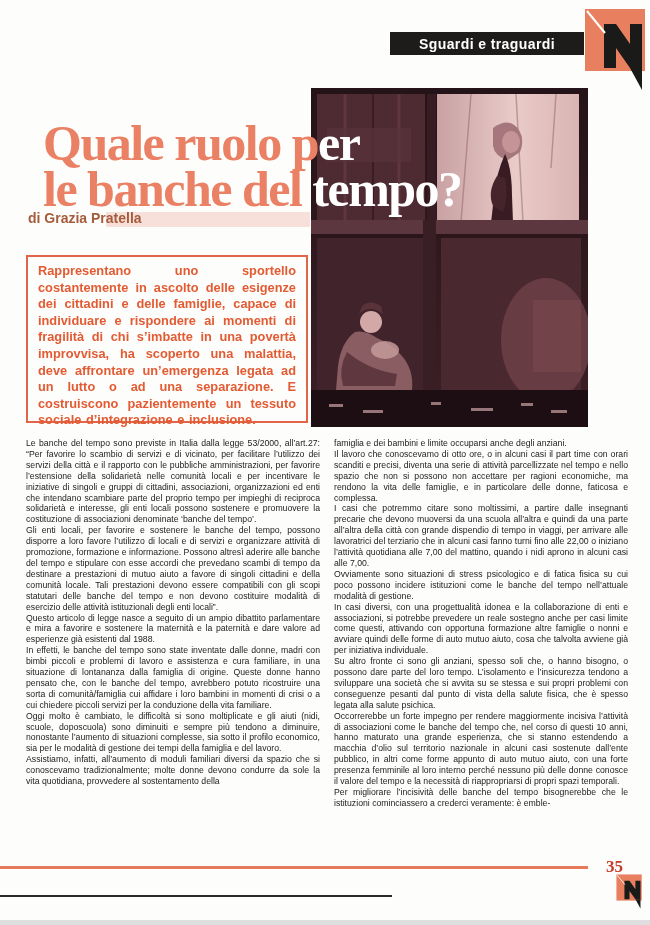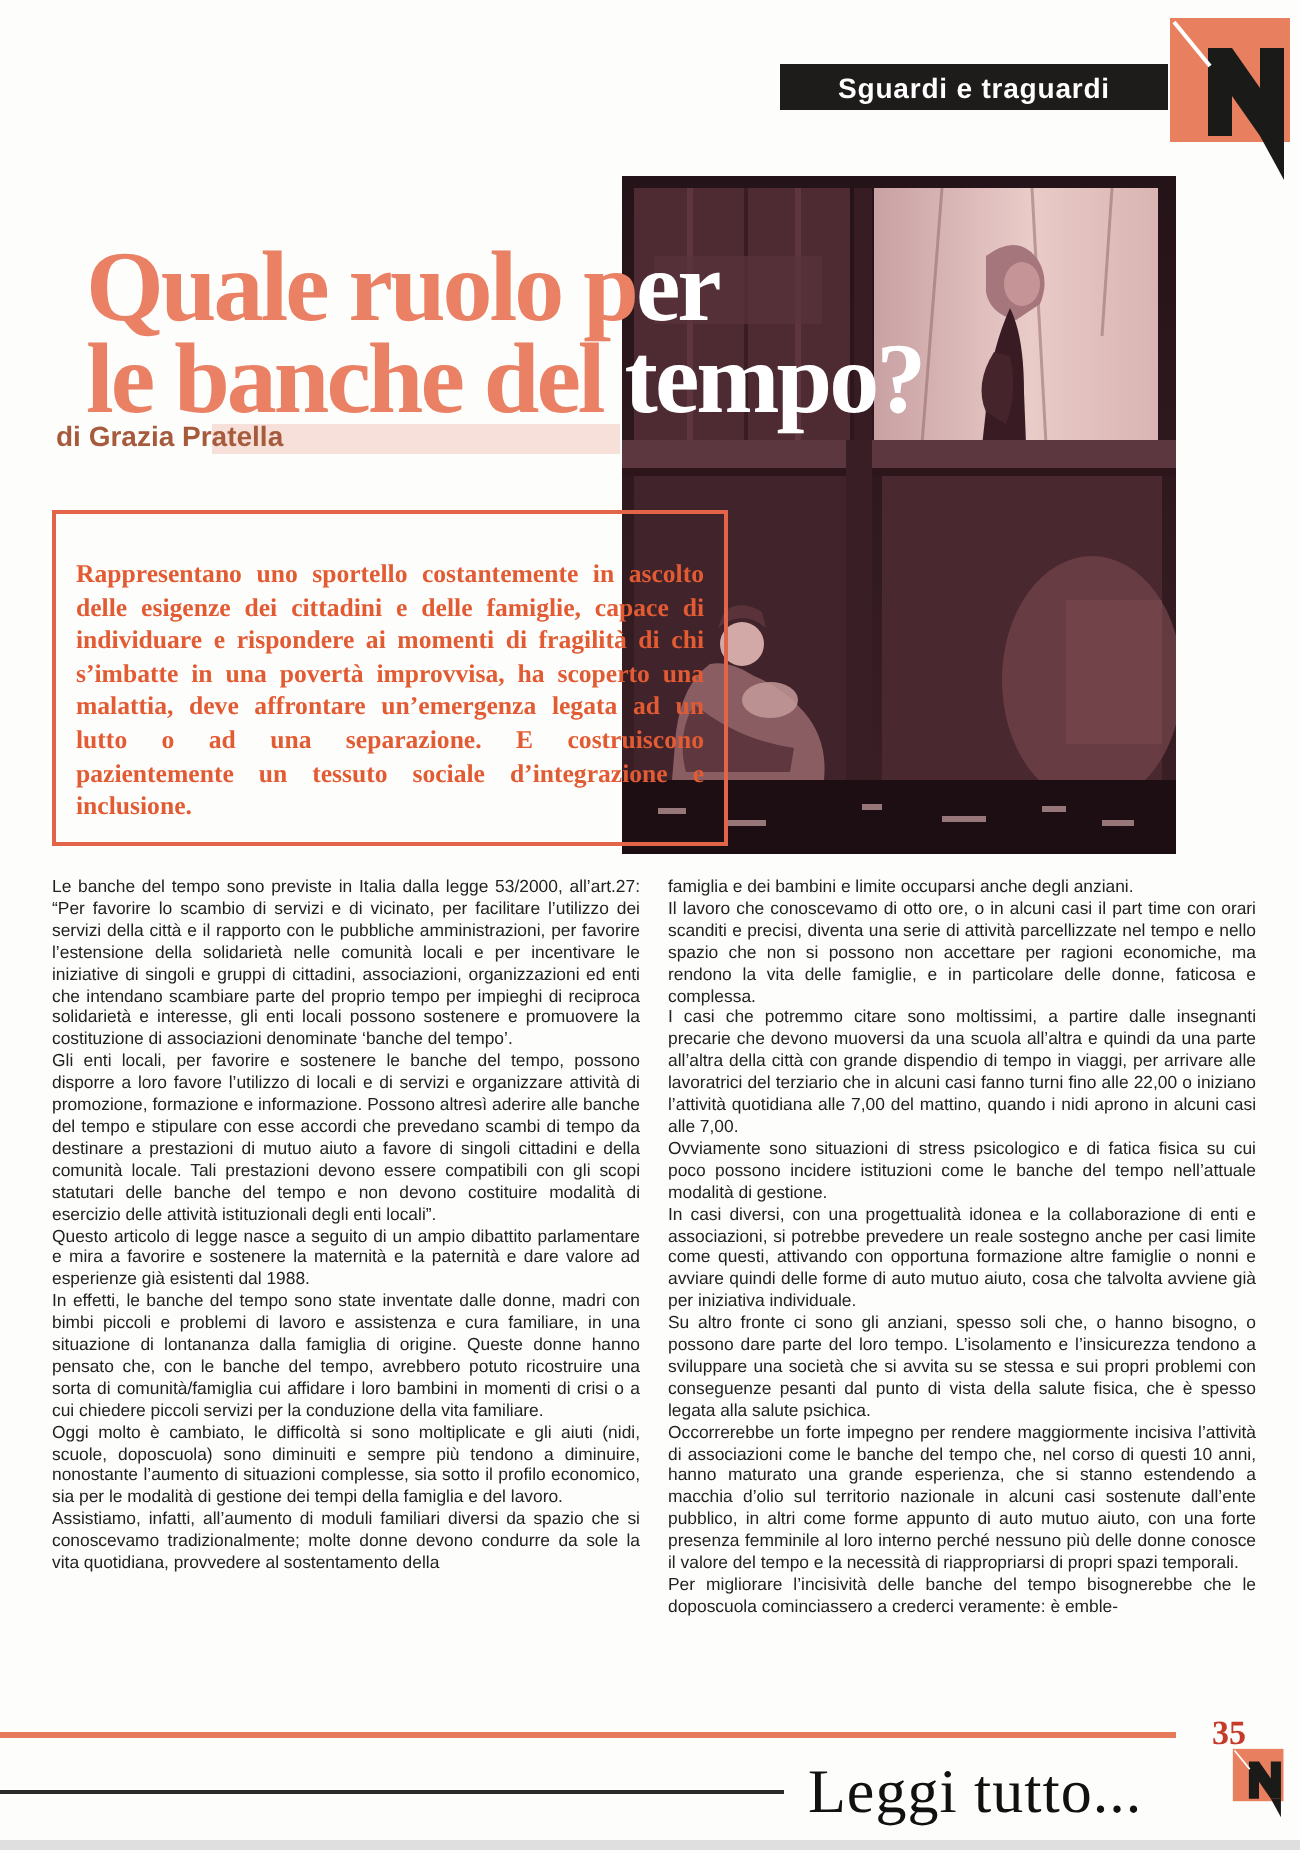--- a/index.html
+++ b/index.html
@@ -13,22 +13,22 @@
         color:#fff;font-size:14px;font-weight:bold;display:flex;align-items:center;justify-content:center;
         letter-spacing:.4px;}
   .logo{position:absolute;left:584px;top:8px;width:64px;height:90px;}
   .photo{position:absolute;left:311px;top:88px;width:277px;height:339px;z-index:1;}
   .title{position:absolute;left:43px;top:86px;z-index:5;font-family:"Liberation Serif",serif;
         font-weight:bold;font-size:50px;line-height:46px;letter-spacing:-1.5px;color:var(--title);
         white-space:nowrap;}
   .title .white{color:#ffffff;}
   .byline-band{position:absolute;left:106px;top:212px;width:204px;height:15px;background:#f7e0da;z-index:2;}
   .byline{position:absolute;left:28px;top:210px;z-index:3;font-size:14px;font-weight:bold;color:var(--byline);}
-  .intro-box{position:absolute;left:26px;top:255px;width:338px;height:168px;box-sizing:border-box;
-        border:2px solid var(--intro-border);padding:22px 10px;z-index:2;font-family:Liberation Serif, serif;}
+  .intro-box{position:absolute;left:26px;top:255px;width:282px;height:168px;box-sizing:border-box;
+        border:2px solid var(--intro-border);padding:6px 10px;z-index:2;}
   .intro-box p{margin:0;font-size:12.8px;font-weight:bold;line-height:16.6px;color:var(--intro-text);
         text-align:justify;word-spacing:1px;}
   .col{position:absolute;top:438px;width:294px;height:420px;overflow:hidden;font-size:8.7px;
         line-height:10.9px;text-align:justify;color:var(--body);}
   .col-left{left:26px;} .col-right{left:334px;}
   .col p{margin:0;}
   .rule-orange{position:absolute;left:0;top:866px;width:588px;height:3px;background:var(--accent);}
   .page-number{position:absolute;left:606px;top:857px;width:32px;text-align:left;
         font-family:"Liberation Serif",serif;font-weight:bold;font-size:17px;color:var(--pagenum);}
   .footer-logo{position:absolute;left:616px;top:874px;width:27px;height:38px;}
@@ -134,30 +134,29 @@
   </div>
 
   <div class="col col-right">
     <p>famiglia e dei bambini e limite occuparsi anche degli anziani.</p>
     <p>Il lavoro che conoscevamo di otto ore, o in alcuni casi il part time con orari scanditi e precisi, diventa una serie di attività parcellizzate nel tempo e nello spazio che non si possono non accettare per ragioni economiche, ma rendono la vita delle famiglie, e in particolare delle donne, faticosa e complessa.</p>
     <p>I casi che potremmo citare sono moltissimi, a partire dalle insegnanti precarie che devono muoversi da una scuola all’altra e quindi da una parte all’altra della città con grande dispendio di tempo in viaggi, per arrivare alle lavoratrici del terziario che in alcuni casi fanno turni fino alle 22,00 o iniziano l’attività quotidiana alle 7,00 del mattino, quando i nidi aprono in alcuni casi alle 7,00.</p>
     <p>Ovviamente sono situazioni di stress psicologico e di fatica fisica su cui poco possono incidere istituzioni come le banche del tempo nell’attuale modalità di gestione.</p>
     <p>In casi diversi, con una progettualità idonea e la collaborazione di enti e associazioni, si potrebbe prevedere un reale sostegno anche per casi limite come questi, attivando con opportuna formazione altre famiglie o nonni e avviare quindi delle forme di auto mutuo aiuto, cosa che talvolta avviene già per iniziativa individuale.</p>
     <p>Su altro fronte ci sono gli anziani, spesso soli che, o hanno bisogno, o possono dare parte del loro tempo. L’isolamento e l’insicurezza tendono a sviluppare una società che si avvita su se stessa e sui propri problemi con conseguenze pesanti dal punto di vista della salute fisica, che è spesso legata alla salute psichica.</p>
     <p>Occorrerebbe un forte impegno per rendere maggiormente incisiva l’attività di associazioni come le banche del tempo che, nel corso di questi 10 anni, hanno maturato una grande esperienza, che si stanno estendendo a macchia d’olio sul territorio nazionale in alcuni casi sostenute dall’ente pubblico, in altri come forme appunto di auto mutuo aiuto, con una forte presenza femminile al loro interno perché nessuno più delle donne conosce il valore del tempo e la necessità di riappropriarsi di propri spazi temporali.</p>
-    <p>Per migliorare l’incisività delle banche del tempo bisognerebbe che le doposcuola cominciassero a crederci veramente: è emble-</p>
+    <p>Per migliorare l’incisività delle banche del tempo bisognerebbe che le istituzioni cominciassero a crederci veramente: è emble-</p>
   </div>
 
   <div class="rule-orange"></div>
   <div class="page-number">35</div>
 
   <svg class="footer-logo" viewBox="0 0 64 90">
     <rect x="1" y="1" width="60" height="62" fill="#e8805f"></rect>
     <polygon points="20,16 32,16 46,36 46,16 58,16 58,60 46,60 32,40 32,60 20,60" fill="#1a1a18"></polygon>
     <polygon points="46,60 58,60 58,82" fill="#1a1a18"></polygon>
     <line x1="3" y1="3" x2="21" y2="25" stroke="#ffffff" stroke-width="2"></line>
   </svg>
 
   <div class="rule-black"></div>
-  <div class="read-more">Leggi tutto...</div>
 
   <div class="scan-edge"></div>
 </div>
 
 </body></html>

